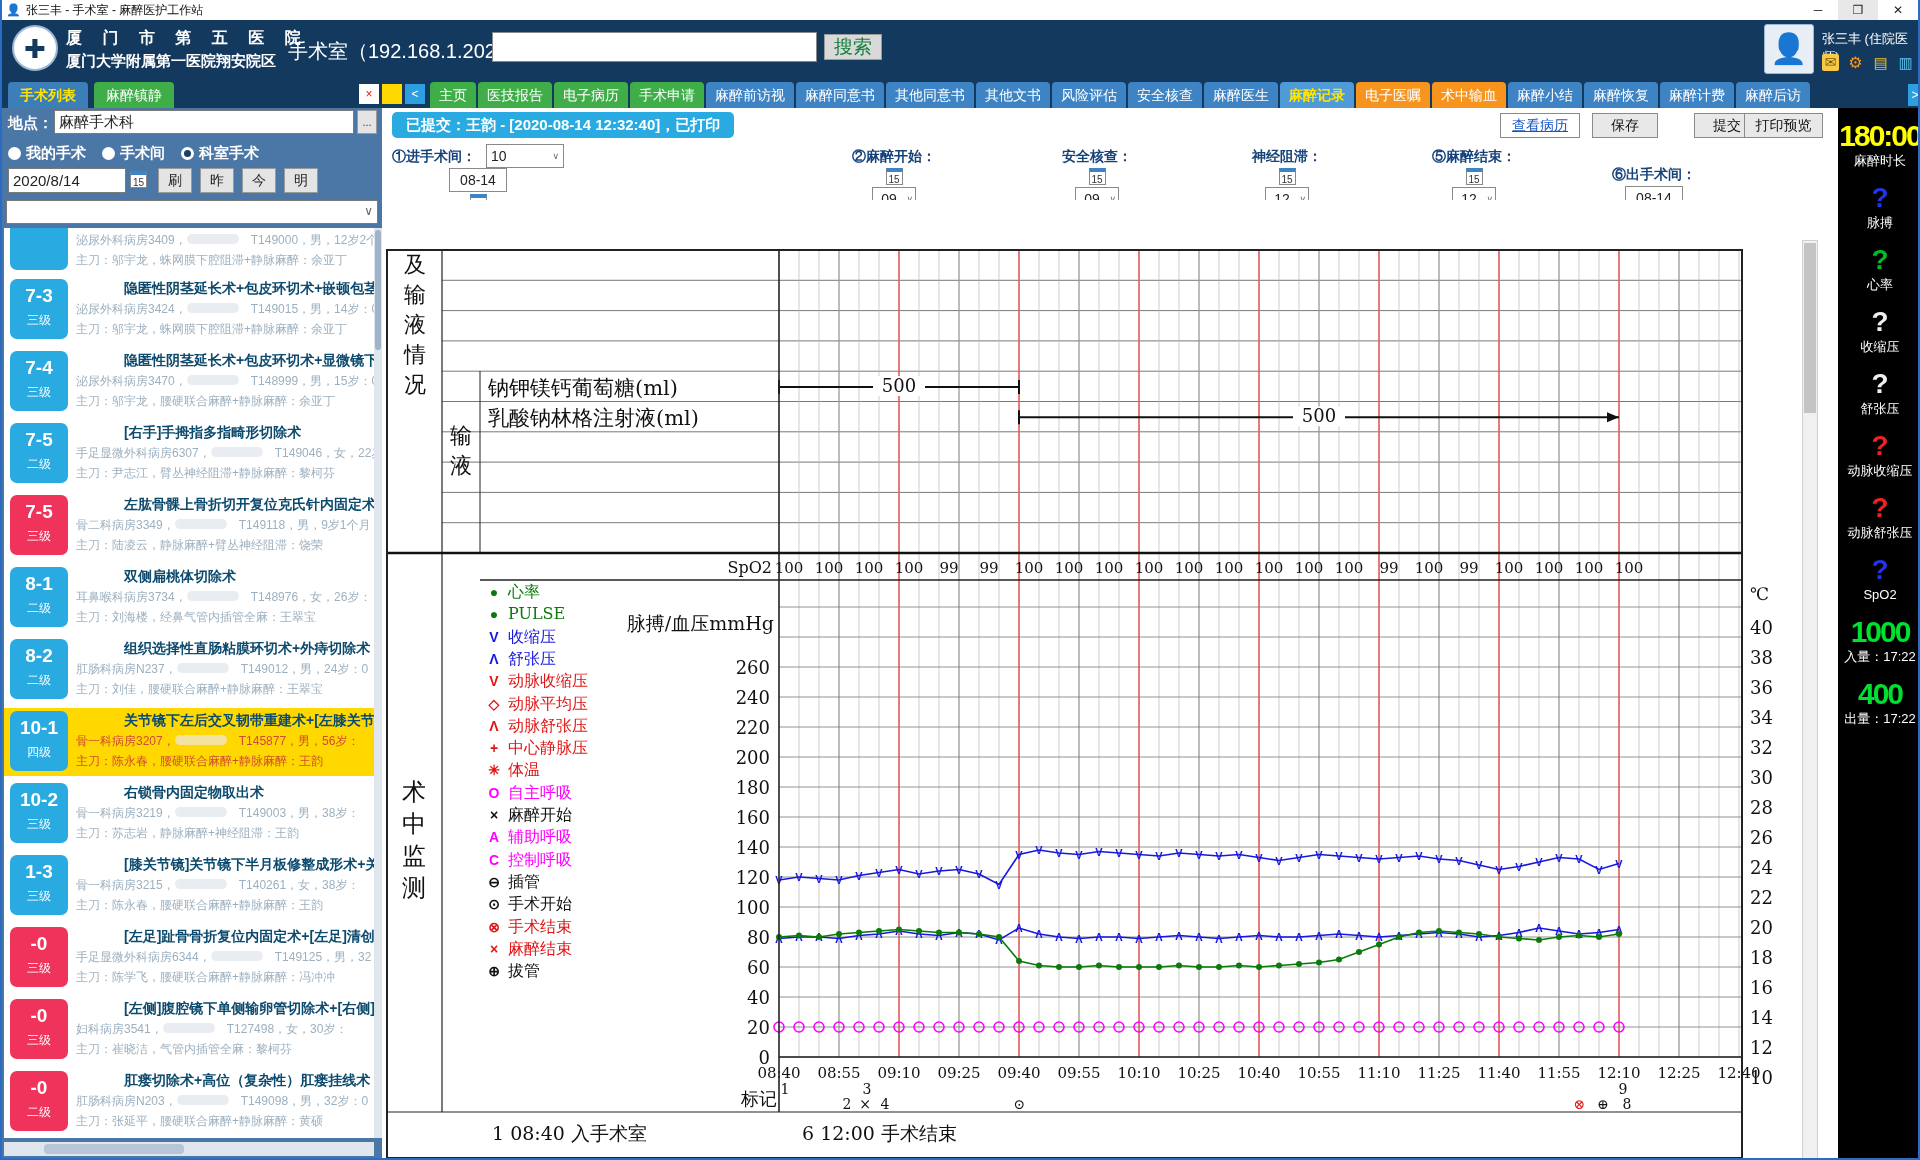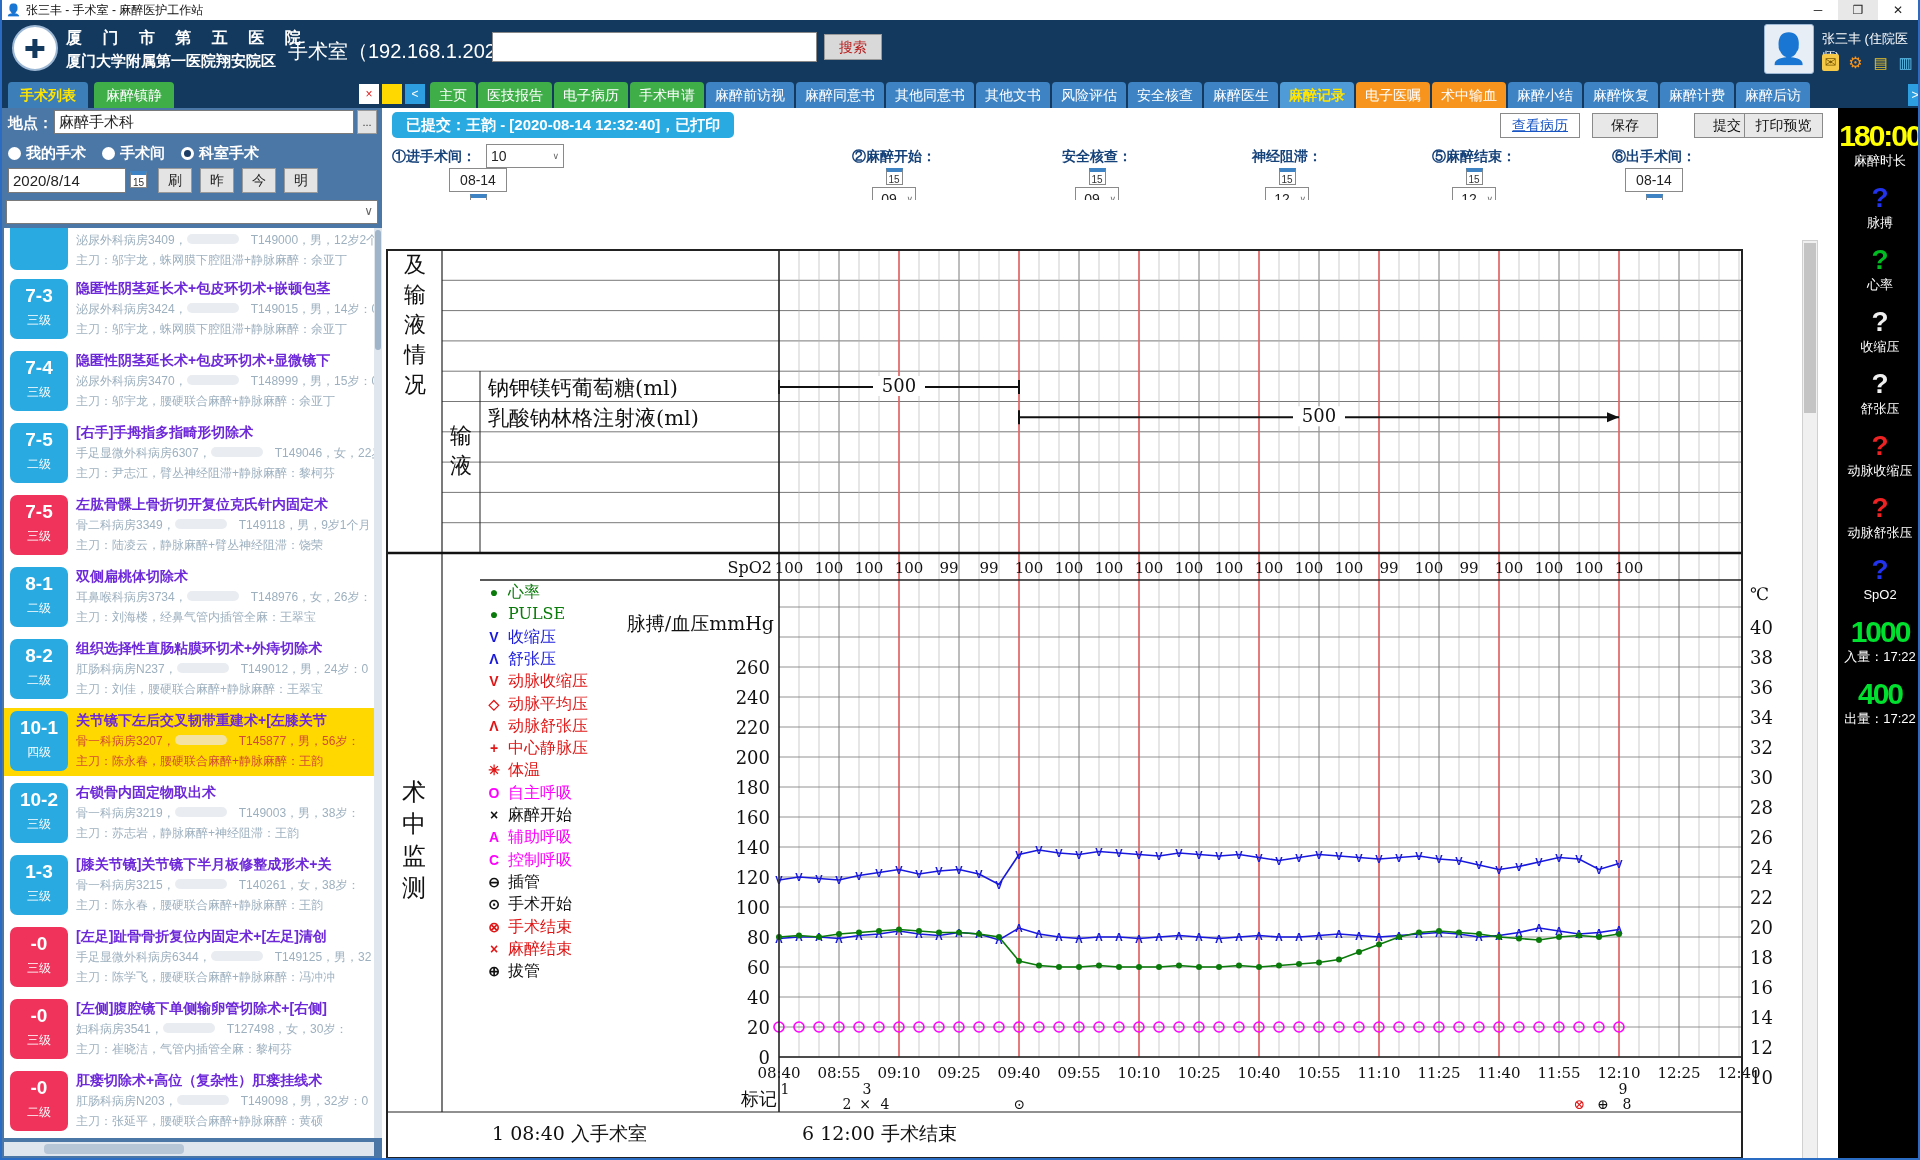--- a/index.html
+++ b/index.html
@@ -13,21 +13,21 @@
   .wincontrols span { width:40px; text-align:center; font-size:12px; line-height:20px; color:#222; cursor:default; }
   .wincontrols span.max { background:#e8e8e8; }
 
   
   .header { position:absolute; left:0; top:20px; width:1920px; height:56px; background:#14395e; color:#fff; }
   .logo { position:absolute; left:10px; top:5px; width:46px; height:46px; background:#fff; border-radius:50%; border:2px solid #9db8d4; color:#14395e; font-size:26px; text-align:center; line-height:44px; }
   .hosp1 { position:absolute; left:64px; top:8px; font-size:16px; font-weight:bold; letter-spacing:8px; }
   .hosp2 { position:absolute; left:64px; top:32px; font-size:15px; font-weight:bold; }
   .roomip { position:absolute; left:286px; top:18px; font-size:20px; }
   .search-box { position:absolute; left:490px; top:12px; width:325px; height:30px; background:#fff; border:1px solid #888; }
-  .search-btn { position:absolute; left:822px; top:14px; width:58px; height:26px; background:#d9d9d9; border:1px solid #9a9a9a; color:#b91c1c; font-size:14px; text-align:center; line-height:24px; cursor:pointer; }
+  .search-btn { position:absolute; left:822px; top:14px; width:58px; height:26px; background:#d9d9d9; border:1px solid #9a9a9a; color:#15803d; font-size:19px; text-align:center; line-height:24px; cursor:pointer; }
   .userbox { position:absolute; left:1762px; top:4px; width:50px; height:50px; background:#e8eef5; border:1px solid #9db8d4; border-radius:3px; color:#4a77a8; font-size:30px; text-align:center; line-height:48px; }
   .username { position:absolute; left:1820px; top:10px; font-size:13px; color:#fff; }
   .hdricons { position:absolute; left:1820px; top:34px; display:flex; gap:8px; }
   .hdricons span { width:17px; height:17px; font-size:14px; line-height:17px; text-align:center; border-radius:2px; }
 
   
   .tabrow { position:absolute; left:0; top:76px; width:1920px; height:32px; background:#14395e; }
   .side-tab { position:absolute; top:6px; height:26px; font-size:14px; line-height:26px; padding:0 12px; color:#fff; border-radius:4px 4px 0 0; cursor:pointer; }
   .side-tab.active { background:#3c7fb8; color:#ffe400; font-weight:bold; }
   .side-tab.green { background:#3fae49; }
@@ -58,21 +58,21 @@
   .combo i { position:absolute; right:4px; top:3px; font-style:normal; color:#666; font-size:12px; }
   .slist { position:absolute; left:2px; top:120px; width:370px; height:910px; background:#fff; overflow:hidden; }
   .sv-scroll { position:absolute; right:0px; top:120px; width:8px; height:910px; background:#dfe6ee; }
   .sv-scroll i { position:absolute; left:1px; top:2px; width:6px; height:120px; background:#9fb4c9; border-radius:3px; }
   .item { position:relative; height:68px; margin-bottom:4px; background:#fff; padding:2px 4px 0 72px; cursor:pointer; overflow:hidden; }
   .item.sel { background:#ffd800; }
   .badge { position:absolute; left:6px; top:3px; width:58px; height:60px; border-radius:7px; background:#29abe2; color:#fff; text-align:center; }
   .badge.red { background:#f0335b; }
   .badge .num { font-size:19px; font-weight:bold; line-height:34px; }
   .badge .lvl { font-size:12px; line-height:14px; }
-  .item .tt { font-size:14px; font-weight:bold; color:#6d28d9; white-space:nowrap; line-height:21px; }
+  .item .tt { font-size:14px; font-weight:bold; color:#0c4a6e; white-space:nowrap; line-height:21px;margin-left:48px; }
   .item .dep, .item .doc { font-size:12px; color:#9db0bf; white-space:nowrap; line-height:20px; }
   .item.sel .dep, .item.sel .doc { color:#d14b32; }
   .blur { display:inline-block; width:52px; height:10px; background:#e9edf1; border-radius:5px; }
   .item.sel .blur { background:#f4e3a0; }
   .item.partial { height:44px; }
   .item.partial .badge { top:-18px; }
   .sh-scroll { position:absolute; left:2px; top:1034px; width:370px; height:14px; background:#dfe6ee; }
   .sh-scroll i { position:absolute; left:40px; top:2px; width:140px; height:10px; background:#b6c6d6; border-radius:4px; }
 
   
@@ -380,21 +380,21 @@
       <span class="flabel">⑤麻醉结束：</span>
         </div>
     <div class="frow">
           <span class="cal">15</span>
     <span class="tin sel">12<i>∨</i></span>
           <span class="fsep">:</span>
     <span class="tin sel">00<i>∨</i></span>
         </div>
       </div>
       <div class="fgroup" style="left:1230px;">
-    <div style="display:flex;gap:10px;align-items:flex-end;">
+    <div style="display:flex;gap:10px;align-items:flex-end;margin-top:18px;">
       <span class="flabel">⑥出手术间：</span>
         </div>
     <div class="frow">
           <span class="tin date">08-14</span>
           <span class="cal">15</span>
     <span class="tin sel">12<i>∨</i></span>
           <span class="fsep">:</span>
     <span class="tin sel">10<i>∨</i></span>
         </div>
       </div>

